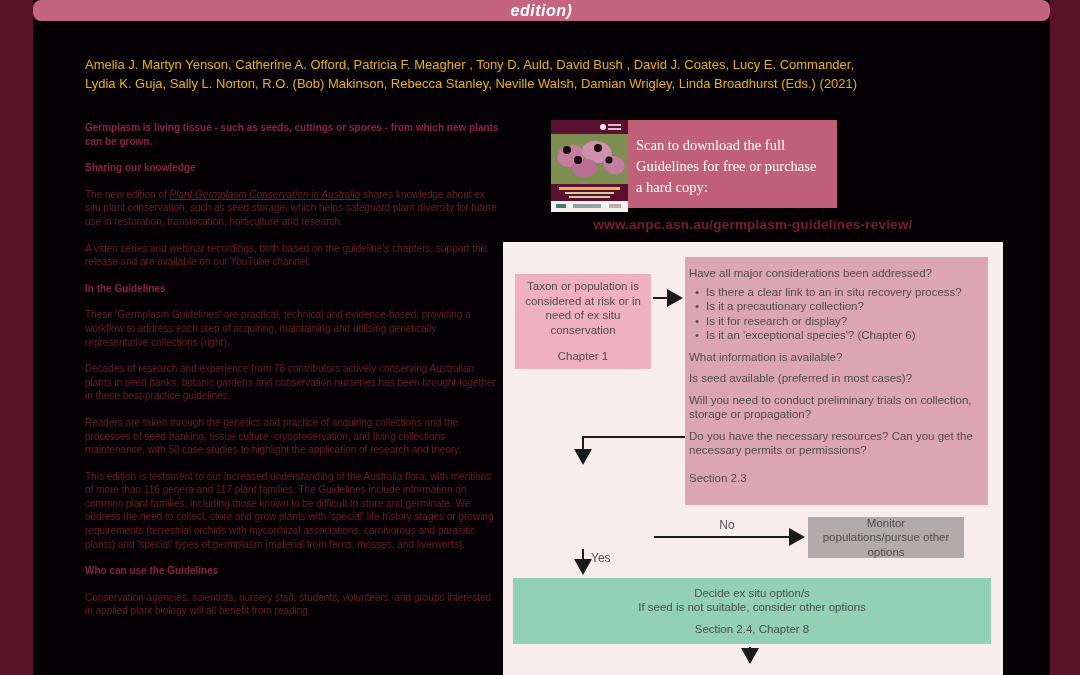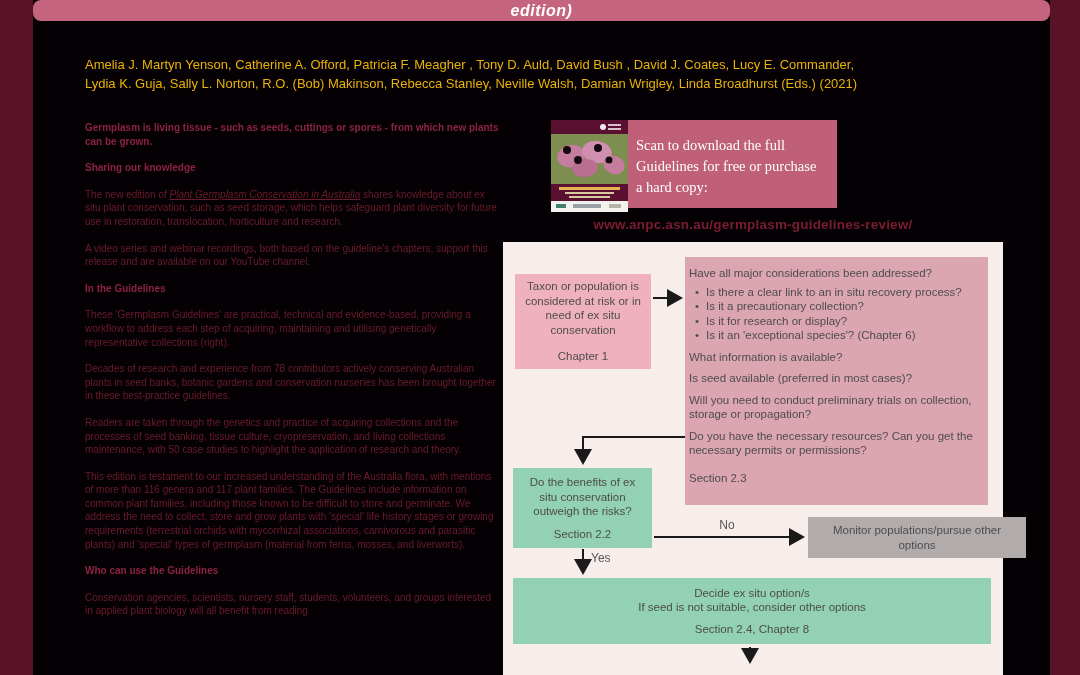--- a/index.html
+++ b/index.html
@@ -51,21 +51,21 @@
   .box-taxon .sub{margin-top:12px;}
   .box-considerations{left:182px;top:15px;width:303px;height:248px;padding:8px 4px;}
   .box-considerations p{margin:7px 0 0 0;}
   .box-considerations p.firstq{margin-top:1px;}
   .box-considerations ul{margin:4px 0 0 0;padding:0 0 0 6px;list-style:none;}
   .box-considerations li{padding-left:11px;position:relative;}
   .box-considerations li::before{content:"•";position:absolute;left:0;top:0;}
   .box-considerations .section{margin-top:13px;}
   .box-benefits{left:10px;top:226px;width:139px;height:80px;padding:8px 10px;}
   .box-benefits .sub{margin-top:8px;}
-  .box-monitor{left:305px;top:275px;width:218px;height:41px;padding:4px 10px;}
+  .box-monitor{left:305px;top:275px;width:156px;height:41px;padding:4px 10px;}
   .box-decide{left:10px;top:336px;width:478px;height:66px;padding:8px 10px;}
   .box-decide .section{margin-top:7px;}
   .fc-label{position:absolute;color:#555;font-size:12px;}
   .label-no{left:204px;top:276px;width:40px;text-align:center;}
   .label-yes{left:88px;top:309px;}
   .fc-arrows{position:absolute;left:0;top:0;width:500px;height:433px;pointer-events:none;}
 </style>
 </head>
 <body>
 
@@ -145,24 +145,20 @@
         <li>Is it for research or display?</li>
         <li>Is it an 'exceptional species'? (Chapter 6)</li>
       </ul>
       <p>What information is available?</p>
       <p>Is seed available (preferred in most cases)?</p>
       <p>Will you need to conduct preliminary trials on collection, storage or propagation?</p>
       <p>Do you have the necessary resources? Can you get the necessary permits or permissions?</p>
       <p class="section">Section 2.3</p>
     </div>
 
-    <div class="fc-box fc-green fc-center box-benefits">
-      <div>Do the benefits of ex situ conservation outweigh the risks?</div>
-      <div class="sub">Section 2.2</div>
-    </div>
 
     <div class="fc-box fc-gray fc-center box-monitor">
       <div>Monitor populations/pursue other options</div>
     </div>
 
     <div class="fc-box fc-green fc-center box-decide">
       <div>Decide ex situ option/s</div>
       <div>If seed is not suitable, consider other options</div>
       <div class="section">Section 2.4, Chapter 8</div>
     </div>

